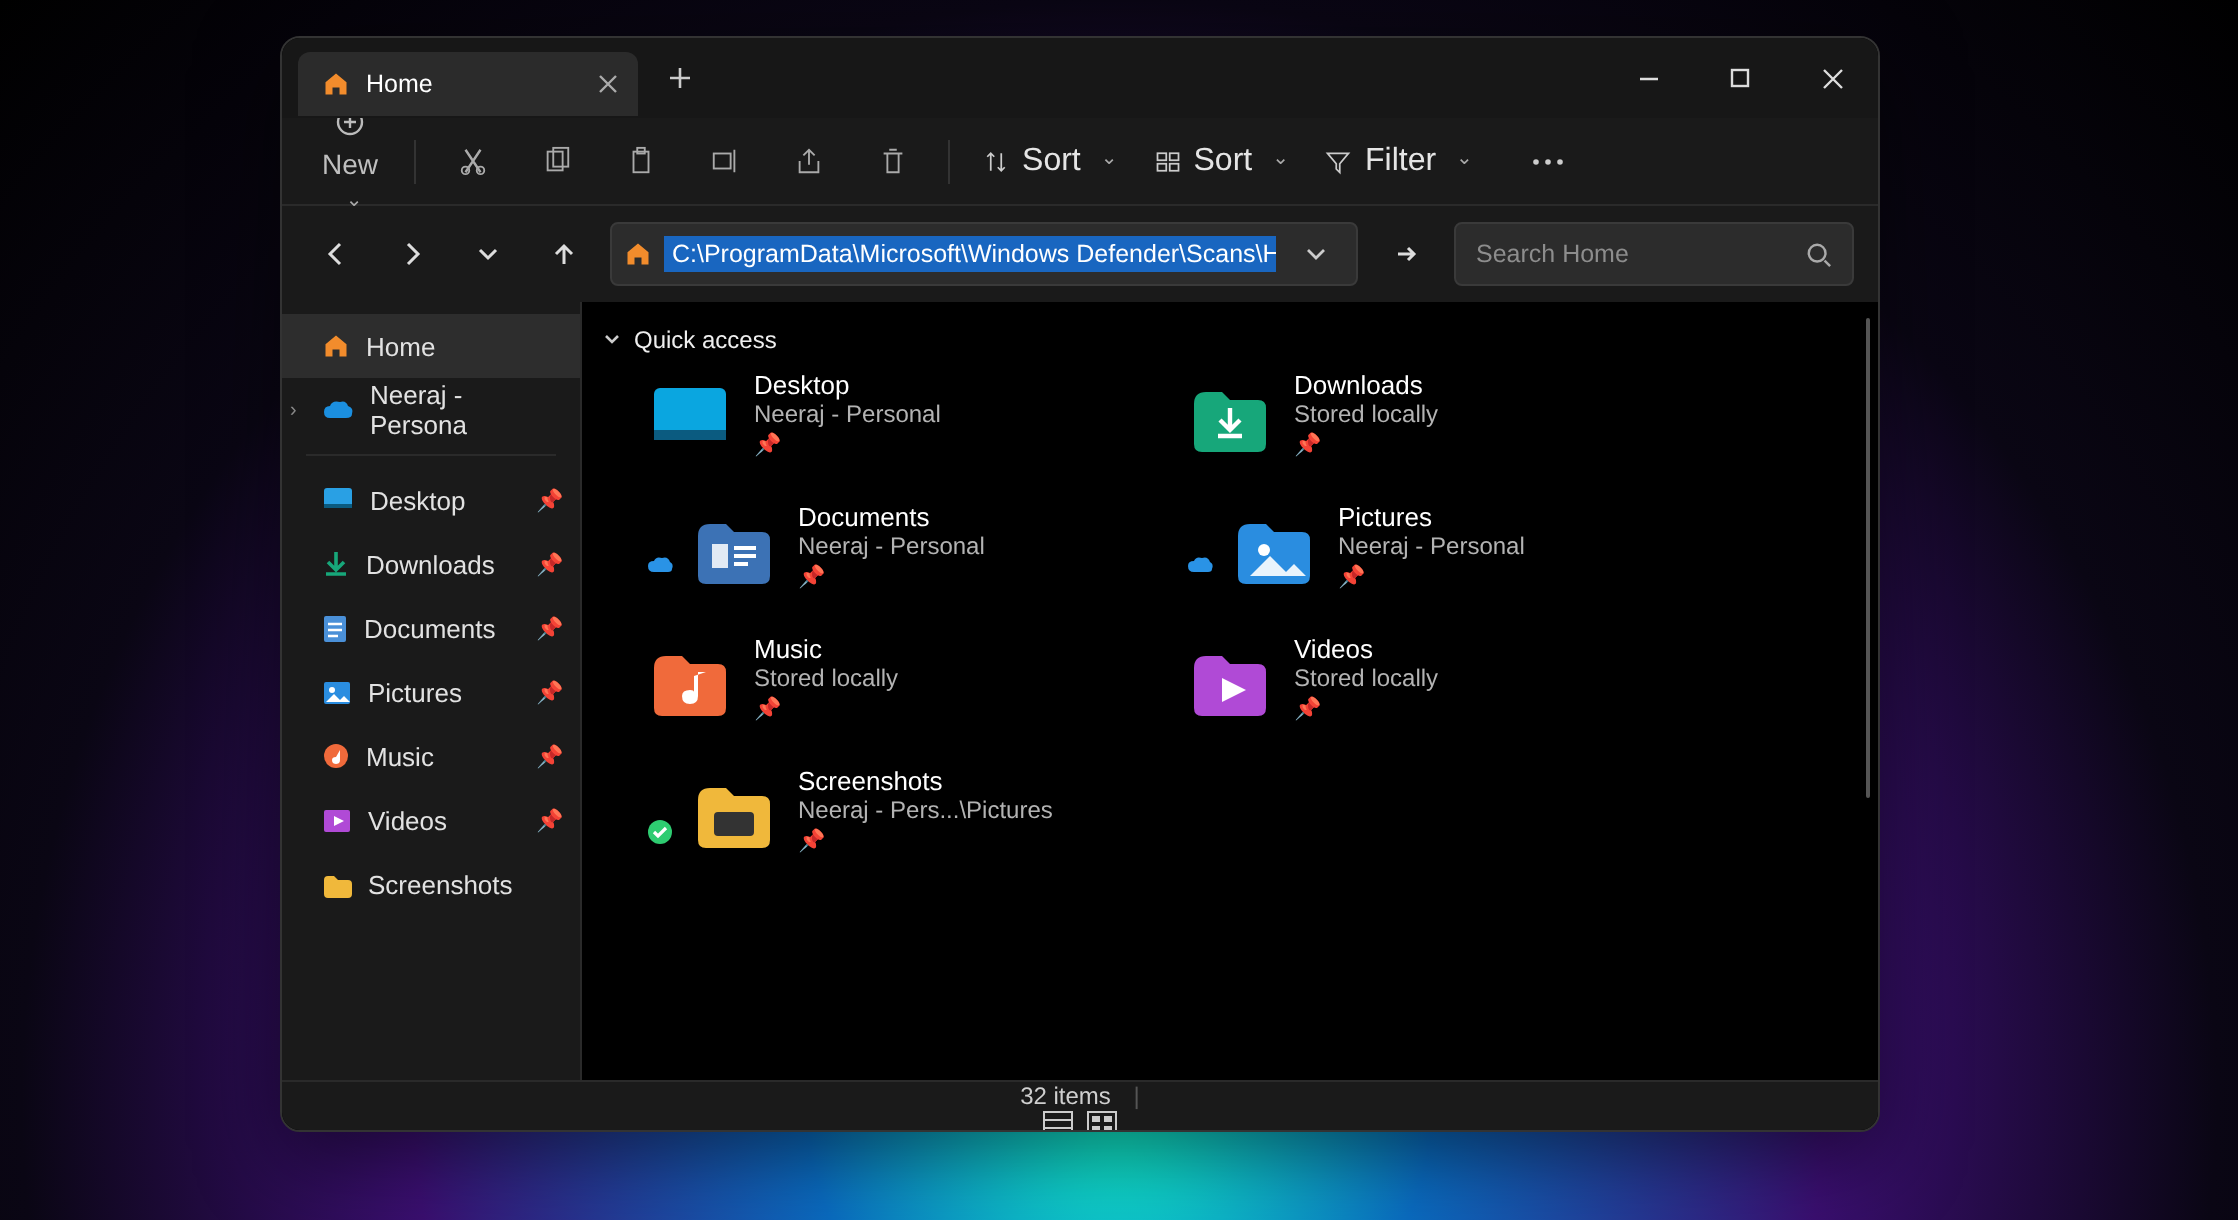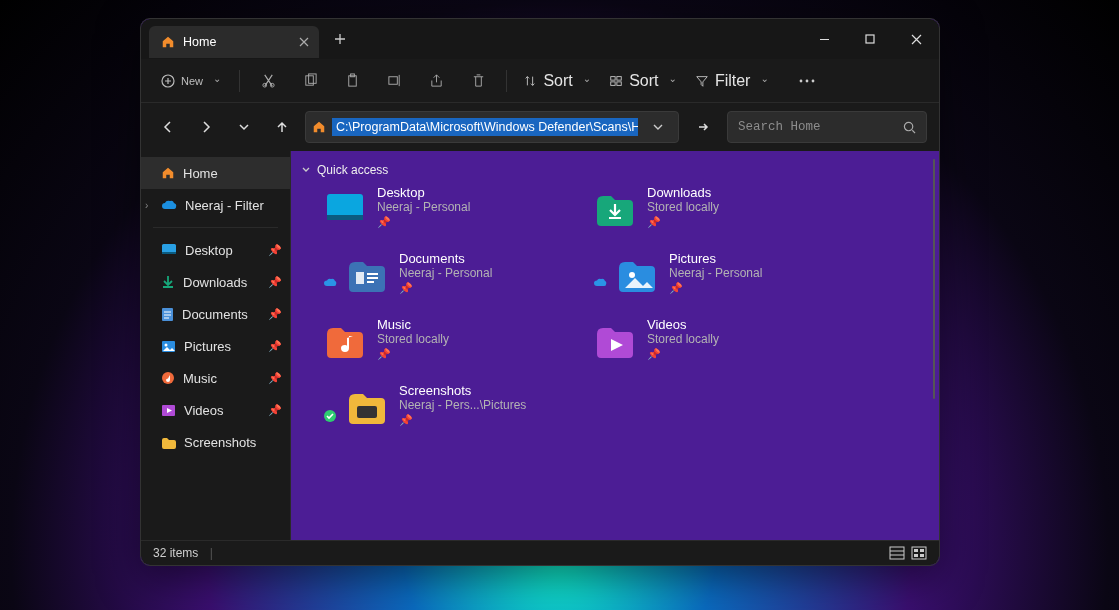--- a/index.html
+++ b/index.html
@@ -7,21 +7,21 @@
   body {
     background: radial-gradient(circle at 50% 90%, #10ffd0 0%, #0a6bc0 20%, #3a0f70 45%, #0a0614 70%, #000 100%);
     position: relative;
   }
   .window {
     position: absolute;
     left: 140px;
     top: 18px;
     width: 800px;
     height: 548px;
-    background: #4c1d95;
+    background: #000000;
     border-radius: 10px;
     box-shadow: 0 12px 40px rgba(0,0,0,0.5);
     display: flex;
     flex-direction: column;
     color: #e5e5e5;
     overflow: hidden;
     border: 1px solid #333;
   }
   
   .titlebar {
@@ -65,21 +65,22 @@
     align-items: center;
     gap: 6px;
     padding: 0 12px;
     border-bottom: 1px solid #2a2a2a;
     background: #1a1a1a;
     color: #bfbfbf;
   }
   .toolbar .newbtn {
     display: flex; align-items: center; gap: 6px;
     padding: 4px 8px; border-radius: 4px;
-    font-size: 11px;
+    font-size: 14px;
+    flex-direction: column;
   }
   .toolbar .iconbtn {
     width: 36px; height: 34px;
     display: flex; align-items: center; justify-content: center;
     border-radius: 4px; color: #b0b0b0;
   }
   .toolbar .divider { width: 1px; height: 22px; background: #333; margin: 0 4px;}
   .toolbar .labelbtn {
     display: flex; align-items: center; gap: 6px;
     padding: 4px 6px; font-size: 16px; color: #e5e5e5;
@@ -124,21 +125,21 @@
     width: 32px; height: 32px;
     display: flex; align-items: center; justify-content: center;
     color: #cfcfcf;
   }
   .search {
     width: 200px; height: 32px;
     background: #2c2c2c;
     border: 1px solid #3a3a3a;
     border-radius: 4px;
     display: flex; align-items: center; justify-content: space-between;
-    padding: 0 10px; color: #8d8d8d; font-size: 12.5px; font-family: Liberation Mono, monospace;
+    padding: 0 10px; color: #8d8d8d; font-size: 12.5px;
   }
   
   .body {
     flex: 1; display: flex; min-height: 0;
   }
   .sidebar {
     width: 150px;
     background: #1a1a1a;
     border-right: 1px solid #2a2a2a;
     padding-top: 6px;
@@ -199,20 +200,21 @@
     color: #2a93e6;
   }
   .sync-ok { color: #2ecc71; }
   
   .status {
     height: 25px;
     border-top: 1px solid #2a2a2a;
     display: flex; align-items: center; justify-content: space-between;
     padding: 0 12px; font-size: 12px; color: #cfcfcf;
     background: #1a1a1a;
+    flex-direction: column;
   }
   .status .views { display: flex; gap: 6px; color: #bdbdbd; }
   svg { display: block; }
   .chev::after { content: "\2304"; font-size: 10px; margin-left: 4px; color: #aaa; position: relative; top: -2px; }
 </style>
 </head>
 <body>
 
 <div class="window">
 
@@ -389,21 +391,21 @@
           </span>
           <span>Home</span>
         </div>
         <div class="side-item">
           <span class="exp">›</span>
           <span>
             <svg width="16" height="12" viewBox="0 0 16 12">
               <path d="M4 10 Q1 10 1 7 Q1 4 4 4 Q5 1 9 2 Q12 1 13 4 Q16 5 15 8 Q15 10 12 10 Z" fill="#1b8fe0"></path>
             </svg>
           </span>
-          <span>Neeraj - Filter</span>
+          <span>Neeraj - Persona</span>
         </div>
         <div class="side-sep"></div>
         <div class="side-item">
           <span>
             <svg width="16" height="14" viewBox="0 0 16 14">
               <rect x="1" y="1" width="14" height="10" rx="1.5" fill="#29a0e4"></rect>
               <rect x="1" y="9" width="14" height="2" fill="#0b5b80"></rect>
             </svg>
           </span>
           <span>Desktop</span>

